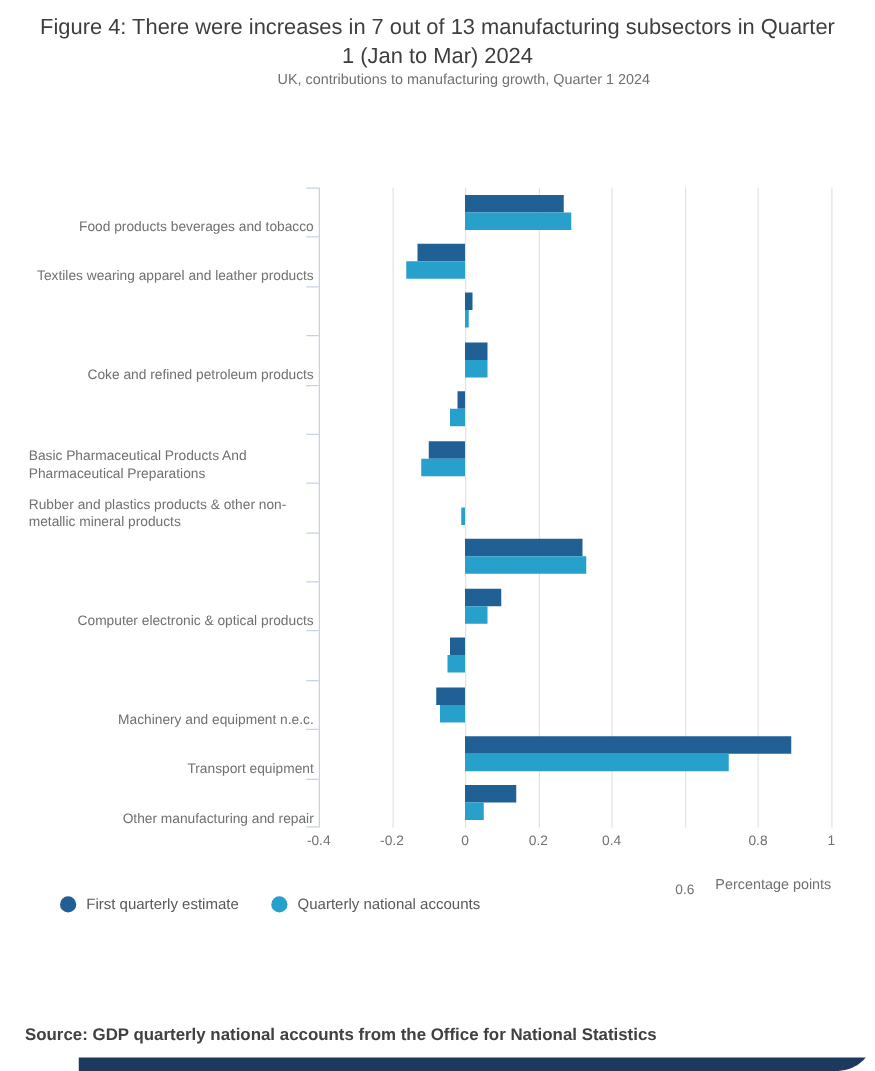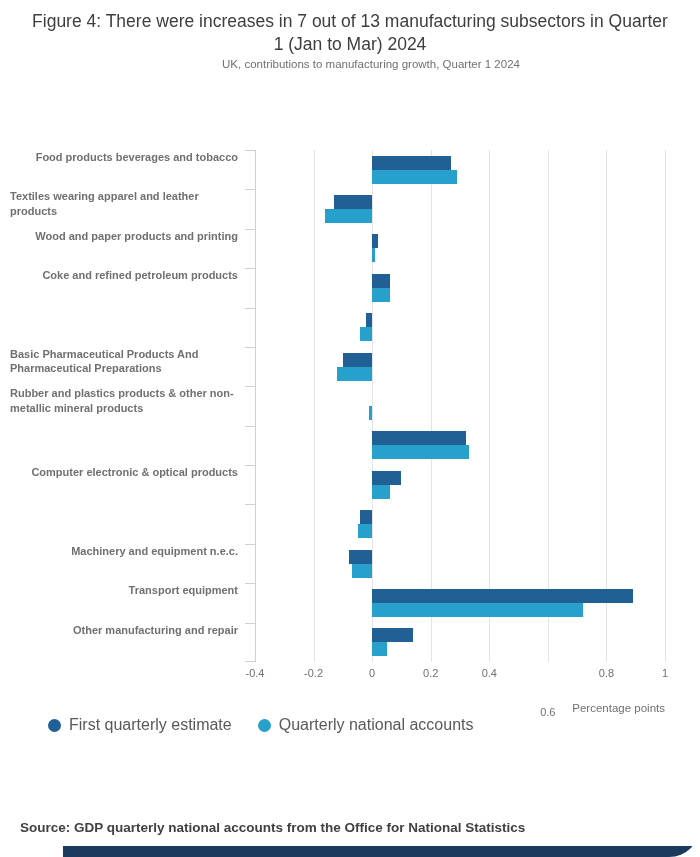--- a/index.html
+++ b/index.html
@@ -33,28 +33,27 @@
   .chart-area {
     position: absolute;
     top: 150px; left: 0;
     width: 700px; height: 512px;
   }
   .gridline { position: absolute; top: 0; height: 512px; width: 1px; }
   .y-axis-line { position: absolute; top: 0; height: 512px; width: 1px; }
   .y-tick { position: absolute; height: 1px; width: 10px; }
   .cat-label {
     position: absolute;
-    left: 10px; width: 228px;
+    left: 23px; width: 228px;
     display: flex;
-    align-items: flex-start;
+    align-items: flex-end;
     justify-content: flex-end;
     font-size: 11px;
     line-height: 1.3;
     color: #707071;
-    font-weight: bold;
   }
   .cat-label span { text-align: left; }
   .bar { position: absolute; height: 14px; }
   .x-tick-label {
     position: absolute;
     top: 667px;
     width: 50px;
     text-align: center;
     font-size: 11px;
     color: #707071;
@@ -69,21 +68,21 @@
   }
   .legend {
     position: absolute;
     top: 716px; left: 48px;
     display: flex;
     align-items: center;
     gap: 26px;
   }
   .legend-item { display: flex; align-items: center; gap: 8px; }
   .legend-marker { width: 13px; height: 13px; border-radius: 50%; }
-  .legend-label { font-size: 16px; color: #595959; }
+  .legend-label { font-size: 12px; color: #595959; }
   .source-text {
     position: absolute;
     top: 820px; left: 20px; right: 10px;
     font-size: 13.5px;
     font-weight: bold;
     color: #414042;
   }
   .footer-bar {
     position: absolute;
     top: 846px; left: 63px;
@@ -125,23 +124,20 @@
       <div class="cat-label" style="top: 0px; height: 39.3846px;">
         <span>Food products beverages and tobacco</span>
       </div>
       <div class="bar" title="First quarterly estimate: 0.27" style="top: 5.69231px; left: 372.143px; width: 79.0714px; background: rgb(32, 96, 149);"></div>
       <div class="bar" title="Quarterly national accounts: 0.29" style="top: 19.6923px; left: 372.143px; width: 84.9286px; background: rgb(39, 160, 204);"></div>
       <div class="cat-label" style="top: 39.3846px; height: 39.3846px;">
         <span>Textiles wearing apparel and leather products</span>
       </div>
       <div class="bar" title="First quarterly estimate: -0.13" style="top: 45.0769px; left: 334.071px; width: 38.0714px; background: rgb(32, 96, 149);"></div>
       <div class="bar" title="Quarterly national accounts: -0.16" style="top: 59.0769px; left: 325.286px; width: 46.8571px; background: rgb(39, 160, 204);"></div>
-      <div class="cat-label" style="top: 78.7692px; height: 39.3846px;">
-        <span>Wood and paper products and printing</span>
-      </div>
       <div class="bar" title="First quarterly estimate: 0.02" style="top: 84.4615px; left: 372.143px; width: 5.85714px; background: rgb(32, 96, 149);"></div>
       <div class="bar" title="Quarterly national accounts: 0.01" style="top: 98.4615px; left: 372.143px; width: 2.92857px; background: rgb(39, 160, 204);"></div>
       <div class="cat-label" style="top: 118.154px; height: 39.3846px;">
         <span>Coke and refined petroleum products</span>
       </div>
       <div class="bar" title="First quarterly estimate: 0.06" style="top: 123.846px; left: 372.143px; width: 17.5714px; background: rgb(32, 96, 149);"></div>
       <div class="bar" title="Quarterly national accounts: 0.06" style="top: 137.846px; left: 372.143px; width: 17.5714px; background: rgb(39, 160, 204);"></div>
       <div class="bar" title="First quarterly estimate: -0.02" style="top: 163.231px; left: 366.286px; width: 5.85714px; background: rgb(32, 96, 149);"></div>
       <div class="bar" title="Quarterly national accounts: -0.04" style="top: 177.231px; left: 360.429px; width: 11.7143px; background: rgb(39, 160, 204);"></div>
       <div class="cat-label" style="top: 196.923px; height: 39.3846px;">

